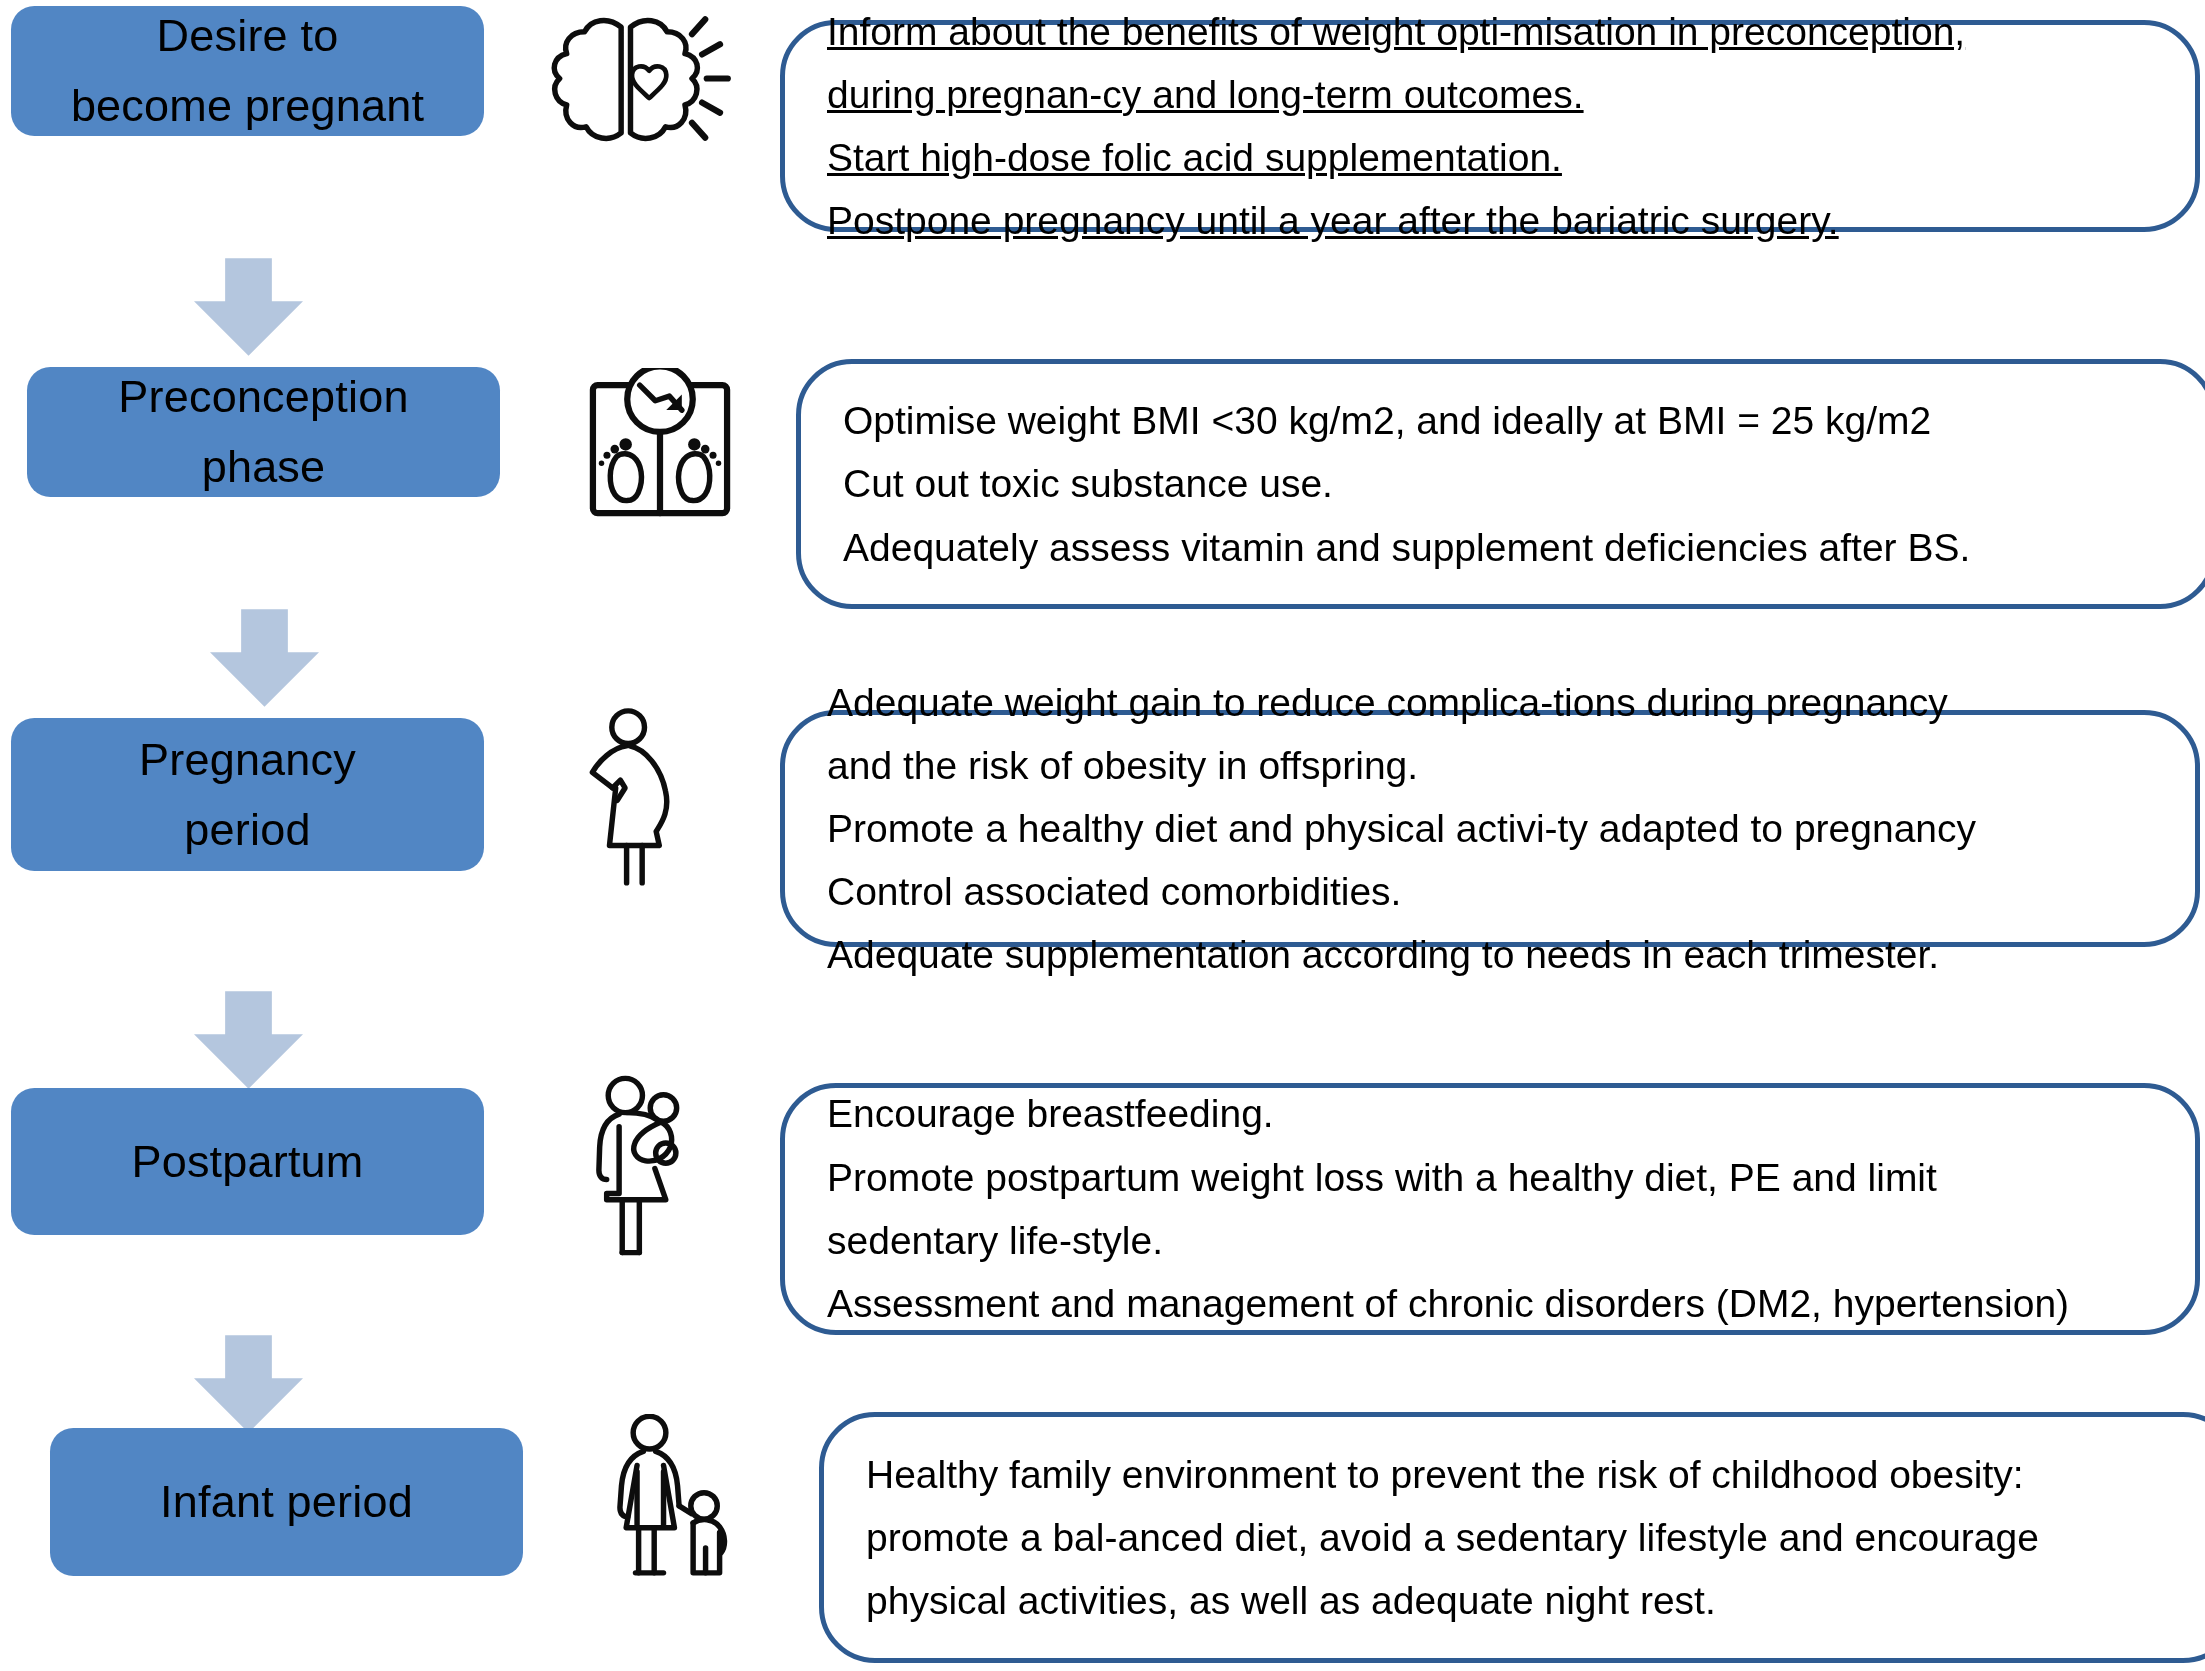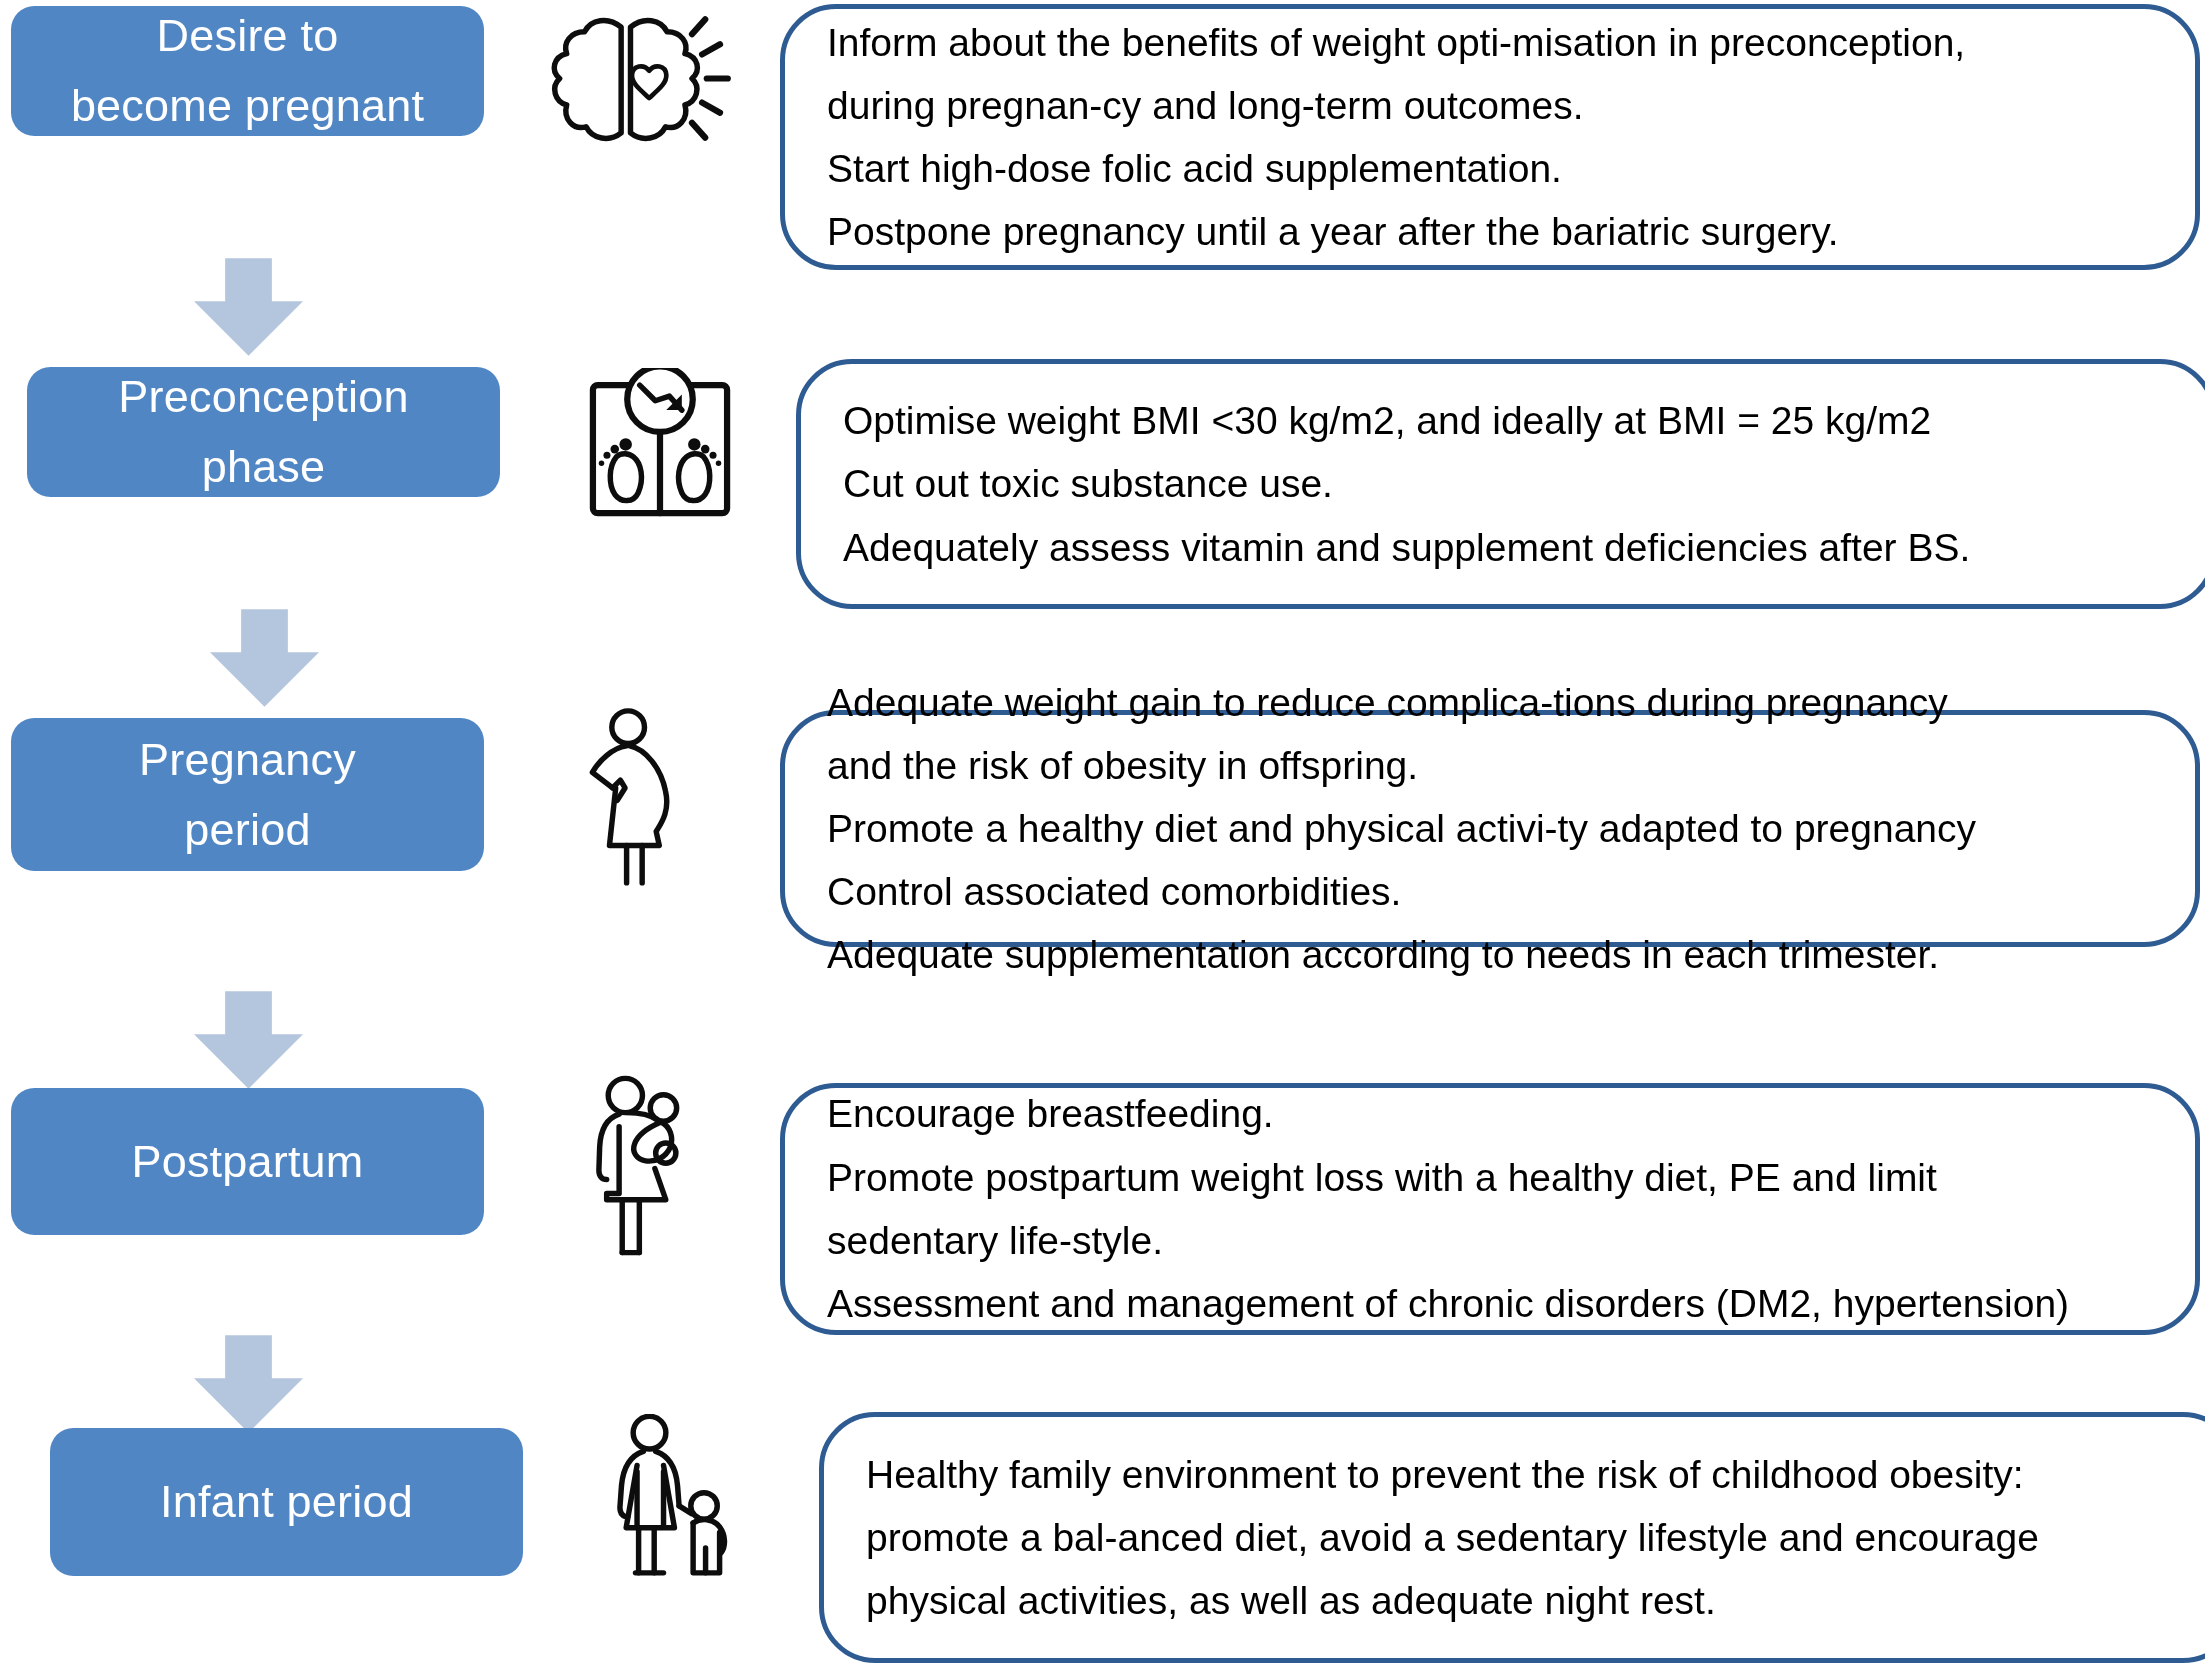--- a/index.html
+++ b/index.html
@@ -26,21 +26,21 @@
     width: 2205px;
   }
 
   
   .stage-box {
     position: absolute;
     left: 11px;
     width: 473px;
     background: #5186C4;
     border-radius: 23.4px;
-    color: #ffffff;
+    color: #000000;
     display: flex;
     align-items: center;
     justify-content: center;
     text-align: center;
     font-size: 45px;
     line-height: 1.55;
     letter-spacing: 0.2px;
     box-sizing: border-box;
     padding: 0 12.5px;
   }
@@ -116,21 +116,21 @@
 
           <line x1="205" y1="88" x2="232" y2="88" stroke-width="8"></line>
           <line x1="199" y1="57" x2="222" y2="44" stroke-width="8"></line>
           <line x1="186" y1="31" x2="203" y2="12" stroke-width="8"></line>
           <line x1="199" y1="119" x2="222" y2="132" stroke-width="8"></line>
           <line x1="186" y1="145" x2="203" y2="164" stroke-width="8"></line>
         </svg>
       </span>
     </div>
 
-    <div class="note-box" style="top:4px;height:266px;">
+    <div class="note-box" style="top:20px;height:212px;text-decoration:underline;">
       <div class="note-lines">
         <div class="note-line">Inform about the benefits of weight opti-misation in preconception,</div>
         <div class="note-line">during pregnan-cy and long-term outcomes.</div>
         <div class="note-line">Start high-dose folic acid supplementation.</div>
         <div class="note-line">Postpone pregnancy until a year after the bariatric surgery.</div>
       </div>
     </div>
 
     <div class="arrow" style="top:258px;">
       <svg width="109" height="98" viewBox="0 0 140 125">

